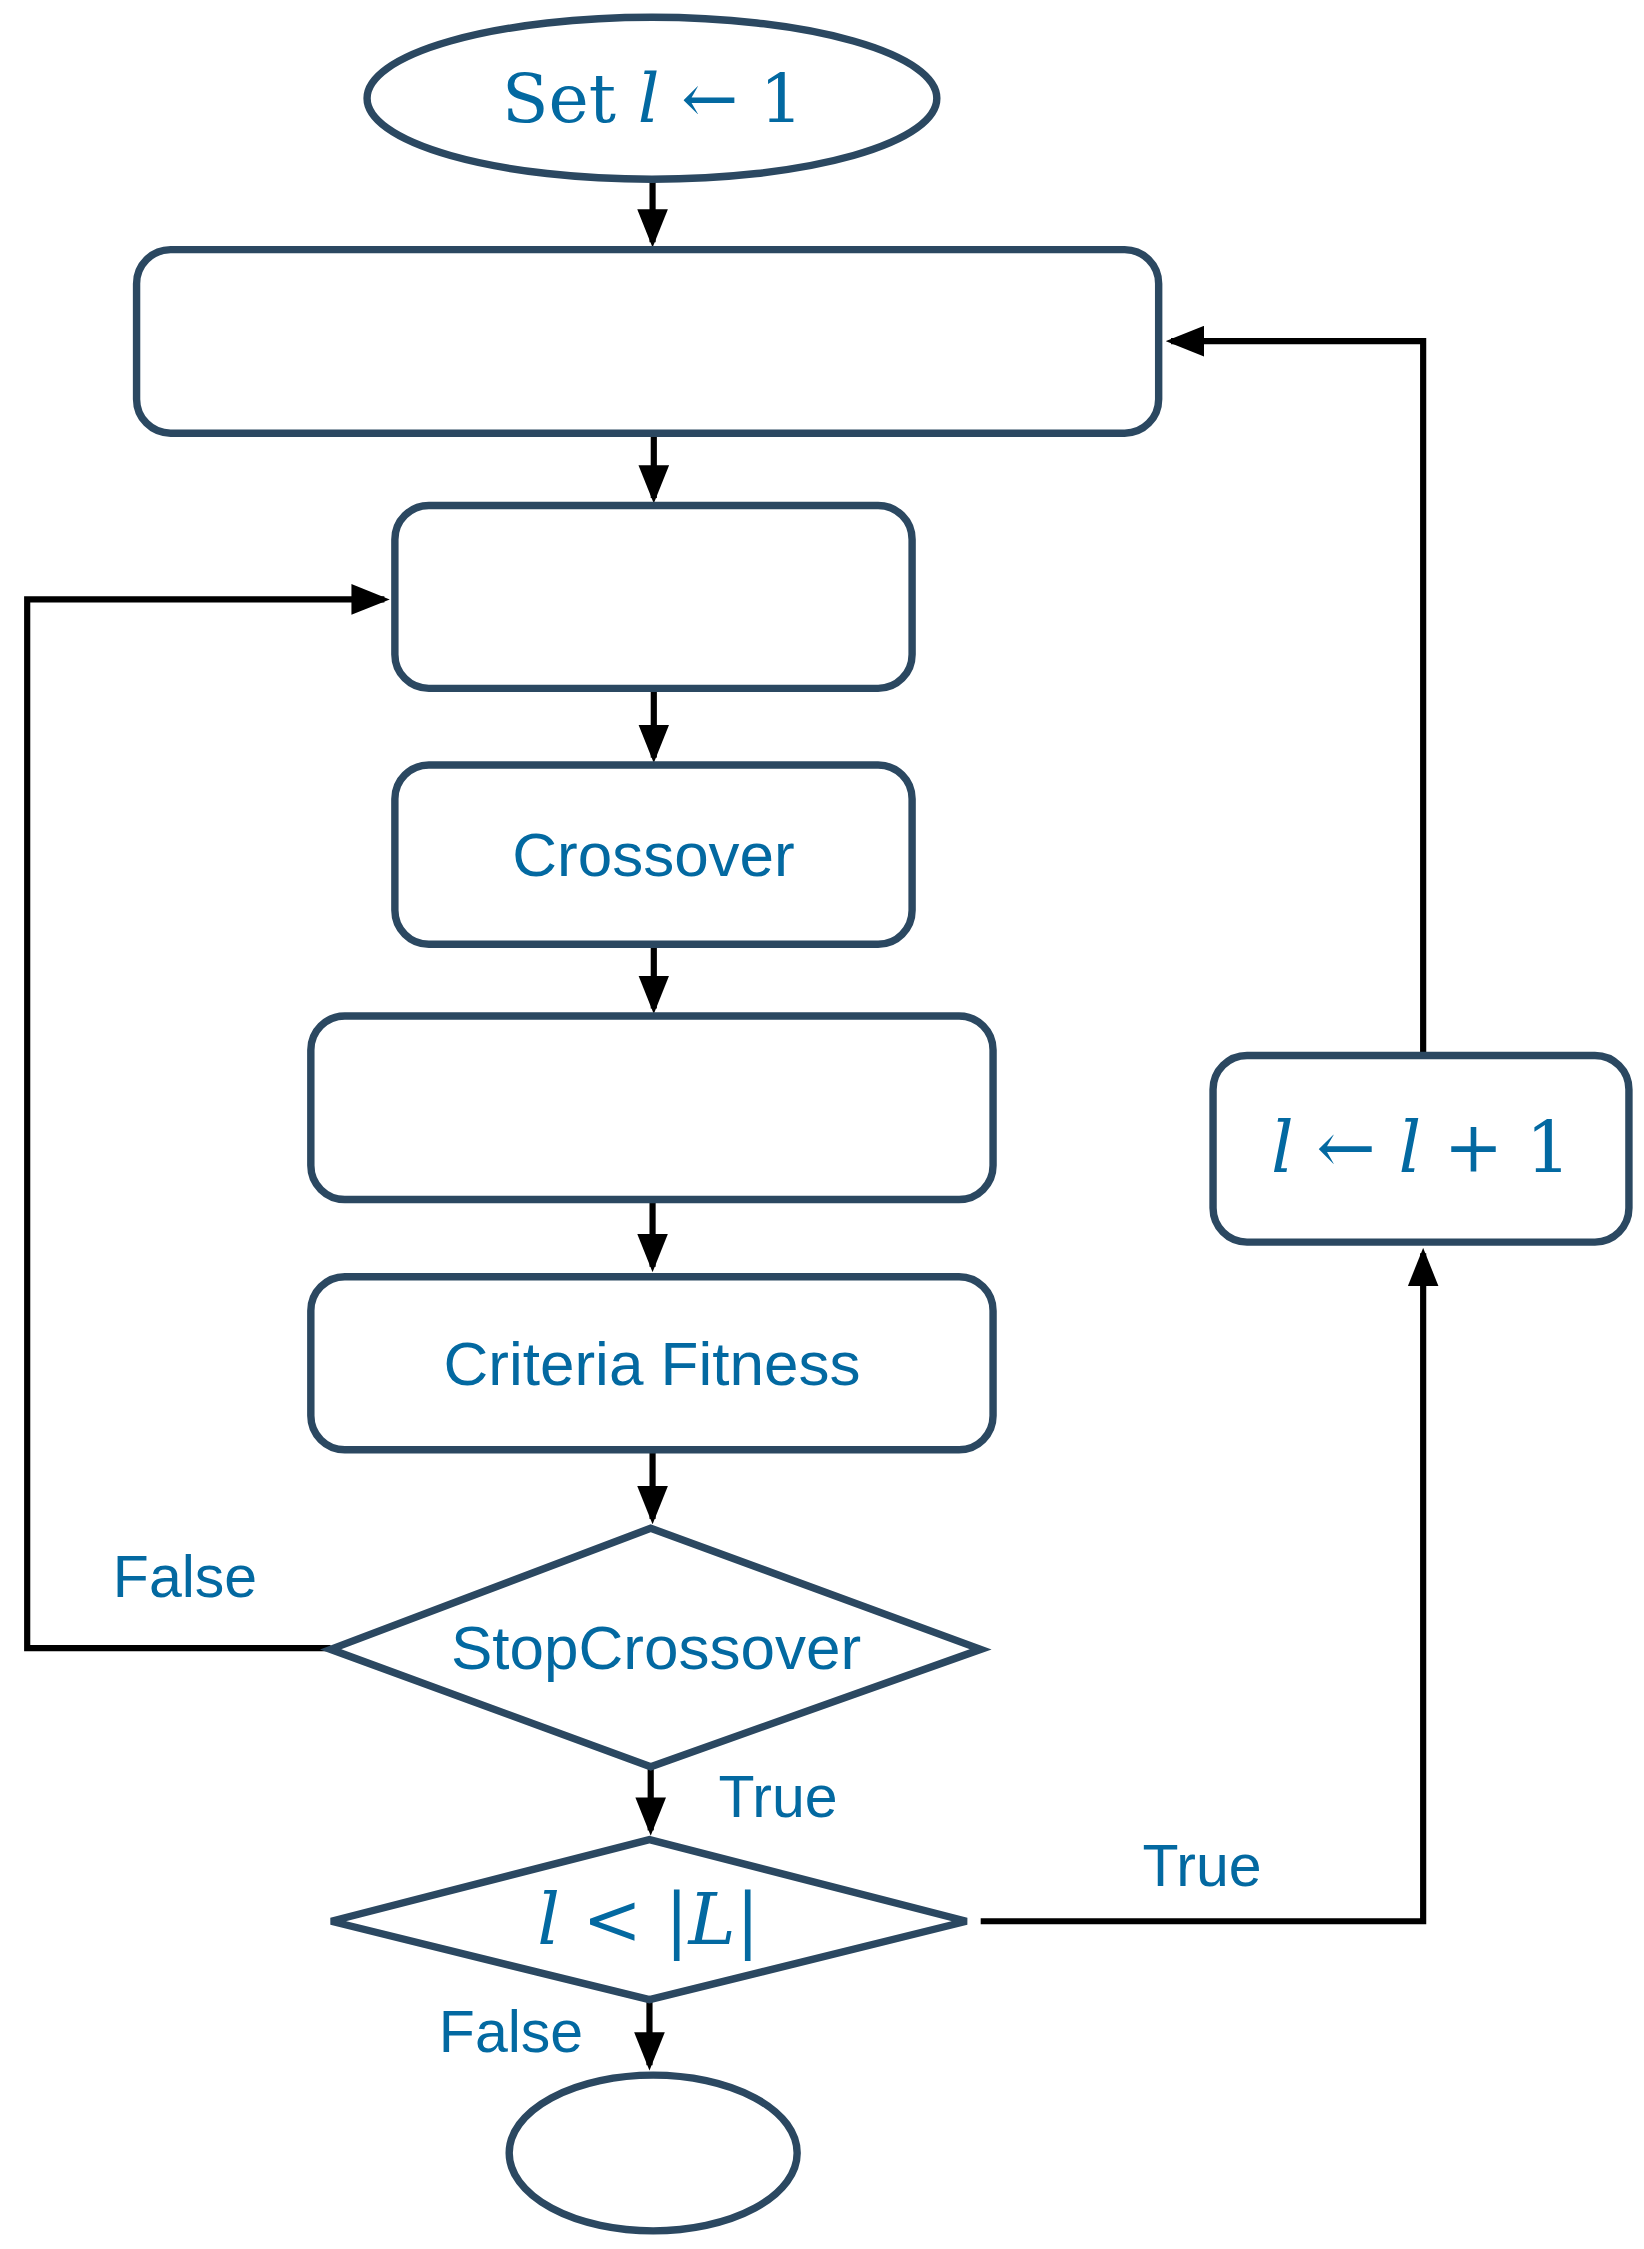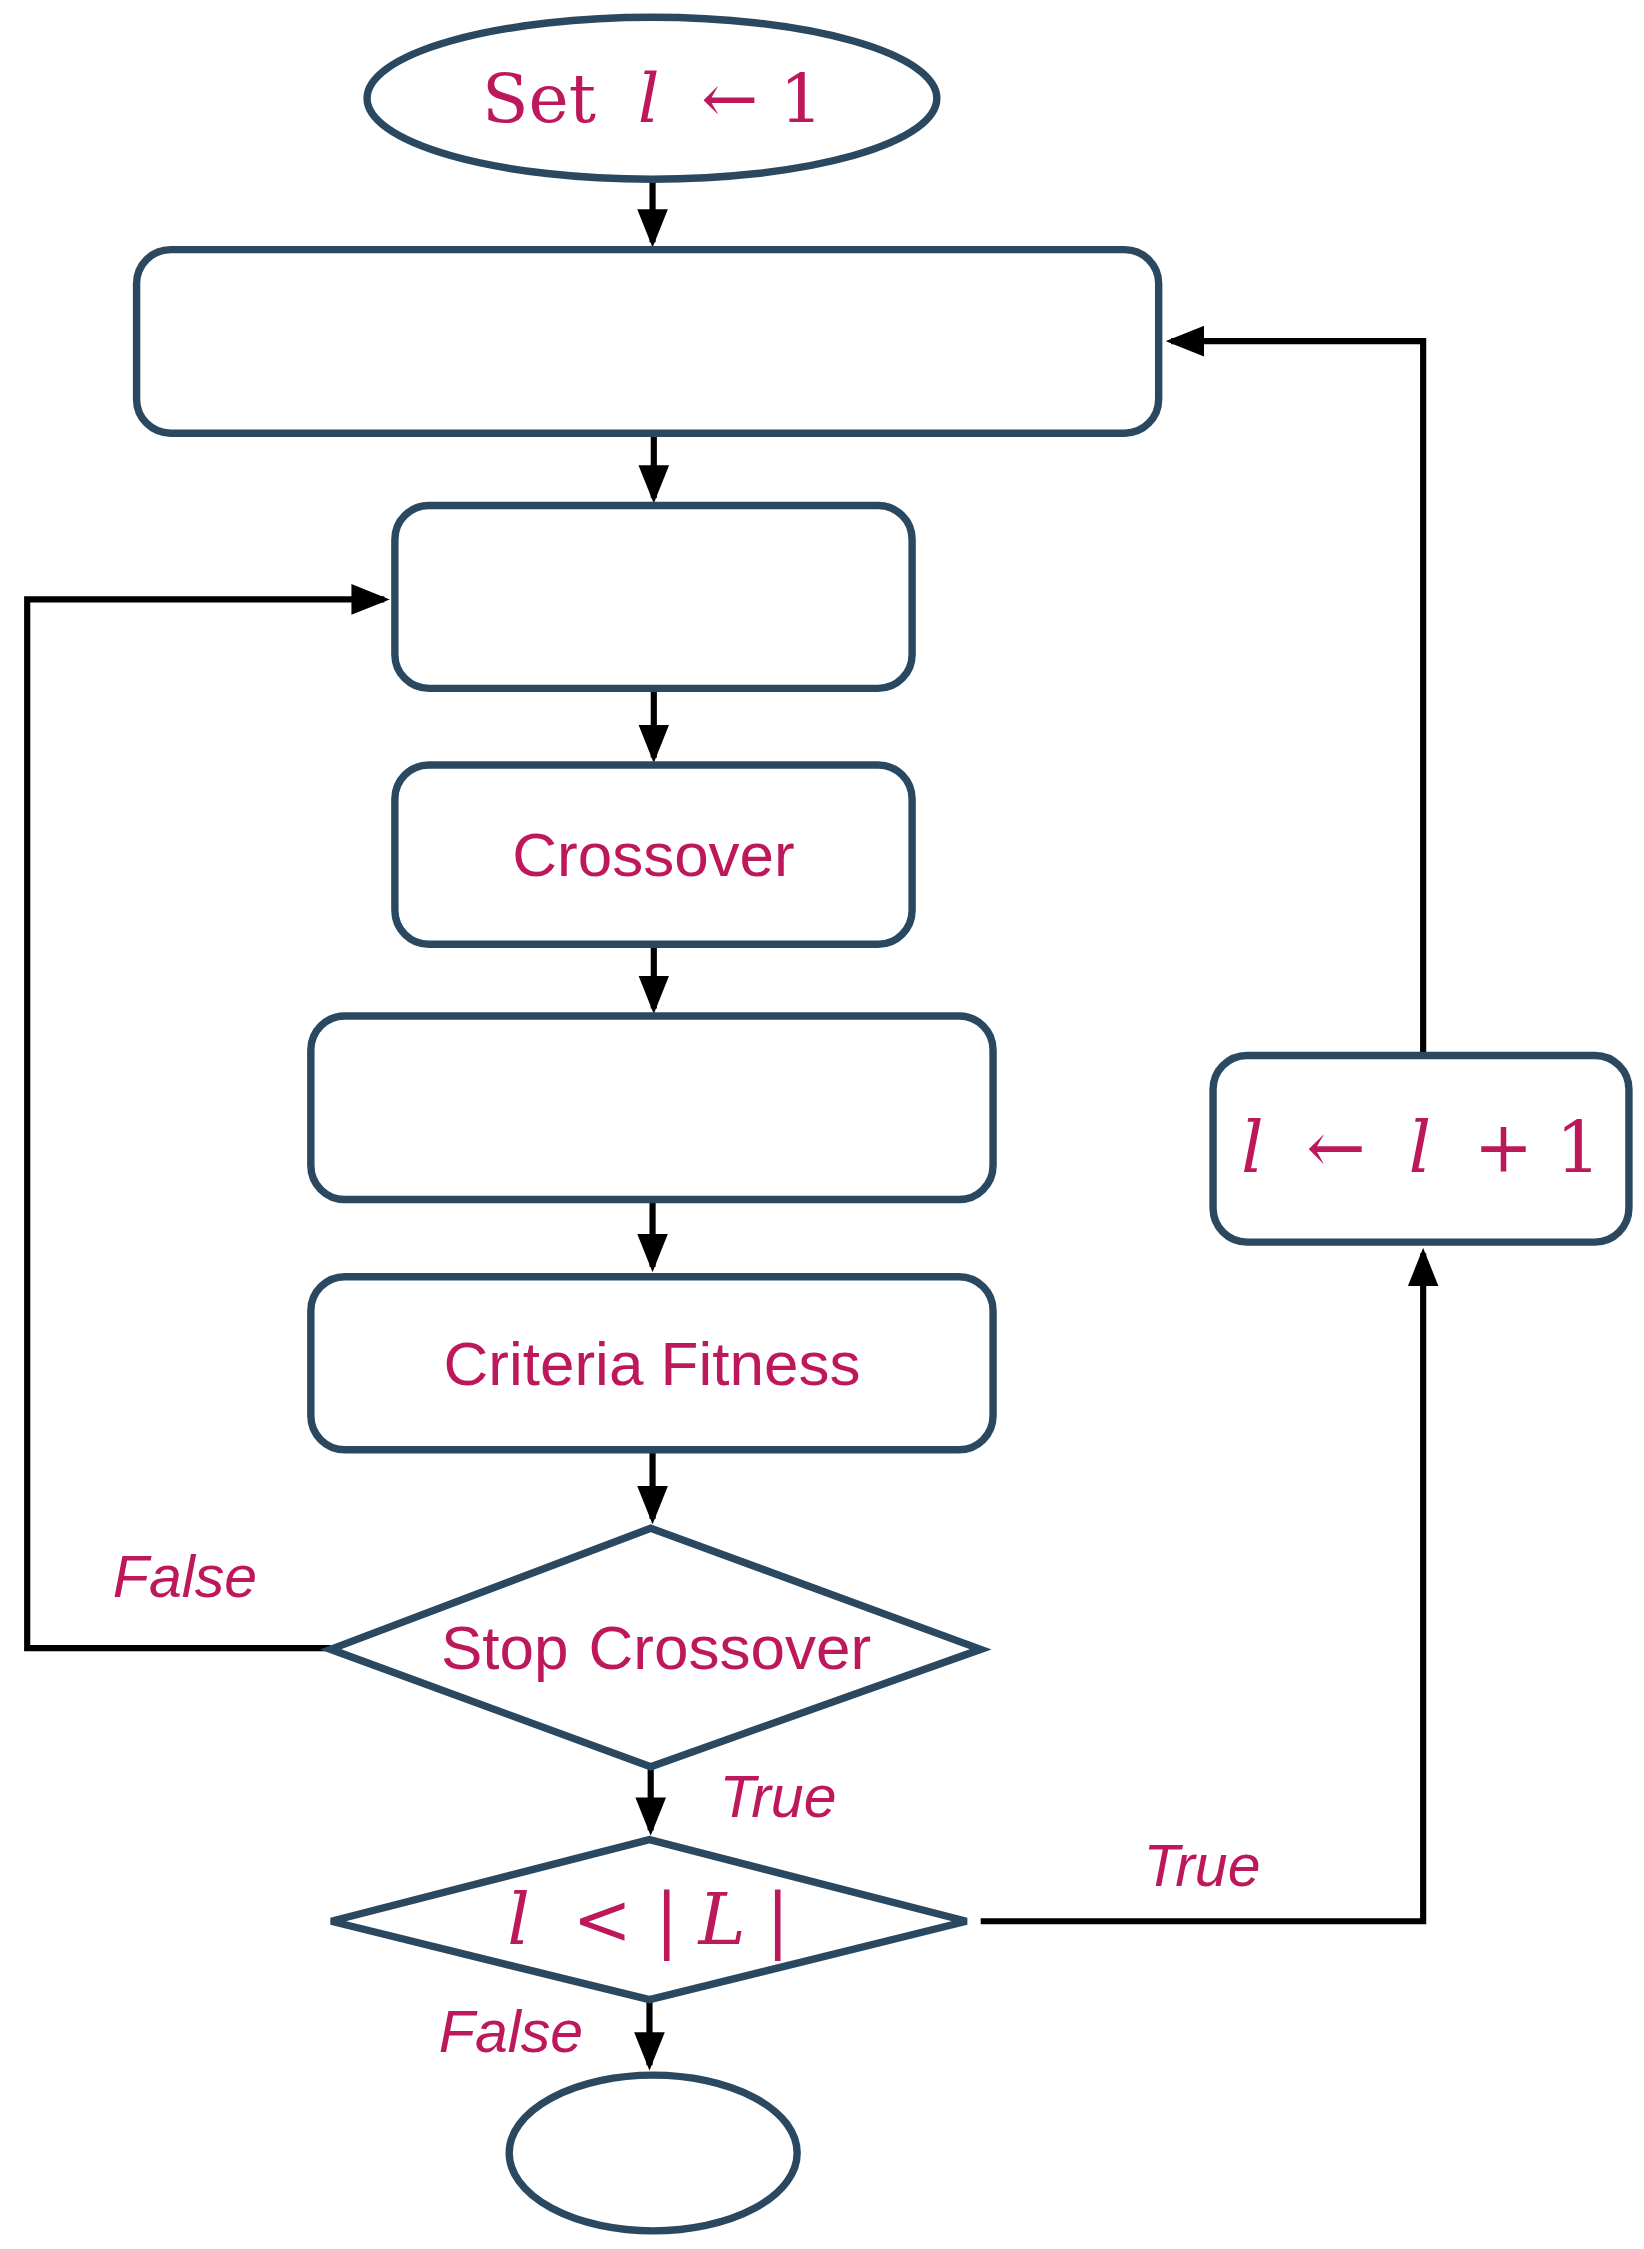--- a/index.html
+++ b/index.html
@@ -24,38 +24,37 @@
     height: 2250px;
   }
   .lbl {
     position: absolute;
     display: flex;
     align-items: center;
     justify-content: center;
     text-align: center;
     white-space: pre-wrap;
     line-height: 1.25;
-    color: #be185d;
-    gap: 20px;
+    color: #0369a1;
   }
   .lbl.sans   { font-family: "Liberation Sans", sans-serif; }
   .lbl.serif  { font-family: "DejaVu Serif", serif; }
   .math-var {
     font-family: "DejaVu Serif", serif;
     font-style: italic;
   }
   .math-op {
     font-family: "DejaVu Serif", serif;
     font-style: normal;
   }
   .fs-start   { font-size: 68px; }
   .fs-node    { font-size: 62px; }
   .fs-gen     { font-size: 64px; }
   .fs-math    { font-size: 71px; }
-  .fs-edge    { font-size: 59px; font-weight: 400; font-style: italic; }
+  .fs-edge    { font-size: 59px; font-weight: 400; }
   .fs-end     { font-size: 64px; }
   .two-line   { flex-direction: row; line-height: 1.5; }
 </style>
 </head>
 <body>
 
 <div class="canvas">
 
   <svg class="layer" width="1645" height="2250" viewBox="0 0 2662 3641" xmlns="http://www.w3.org/2000/svg">
     <defs>

